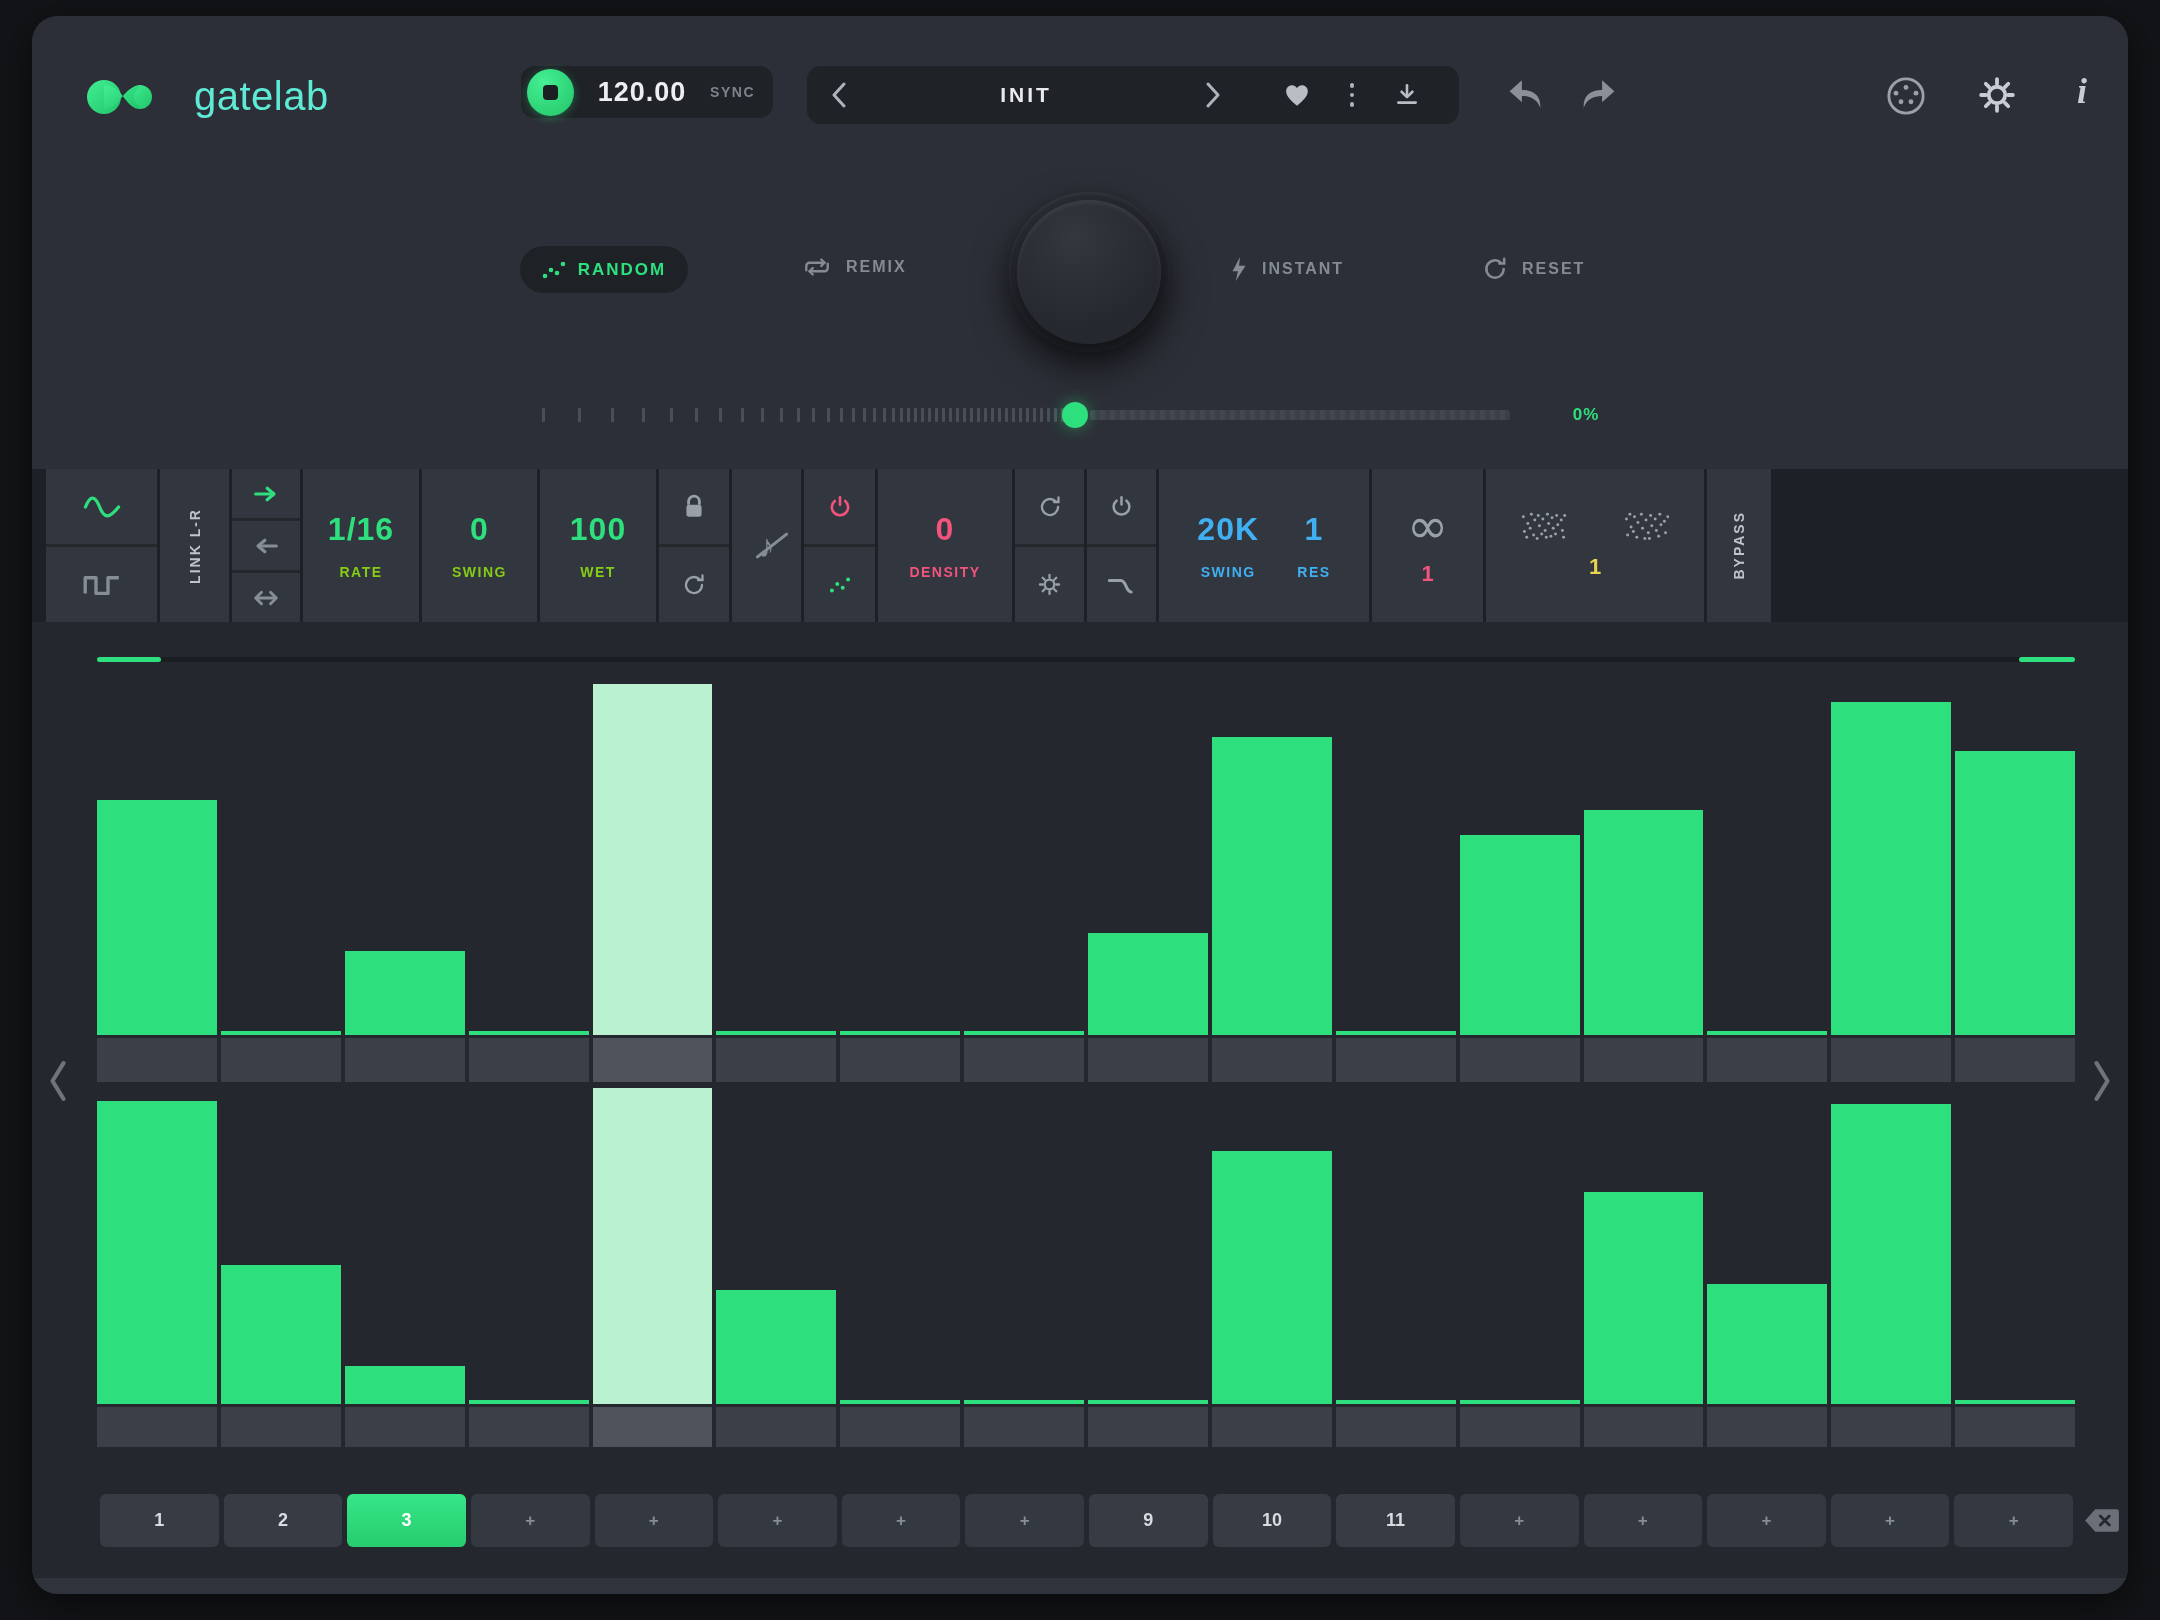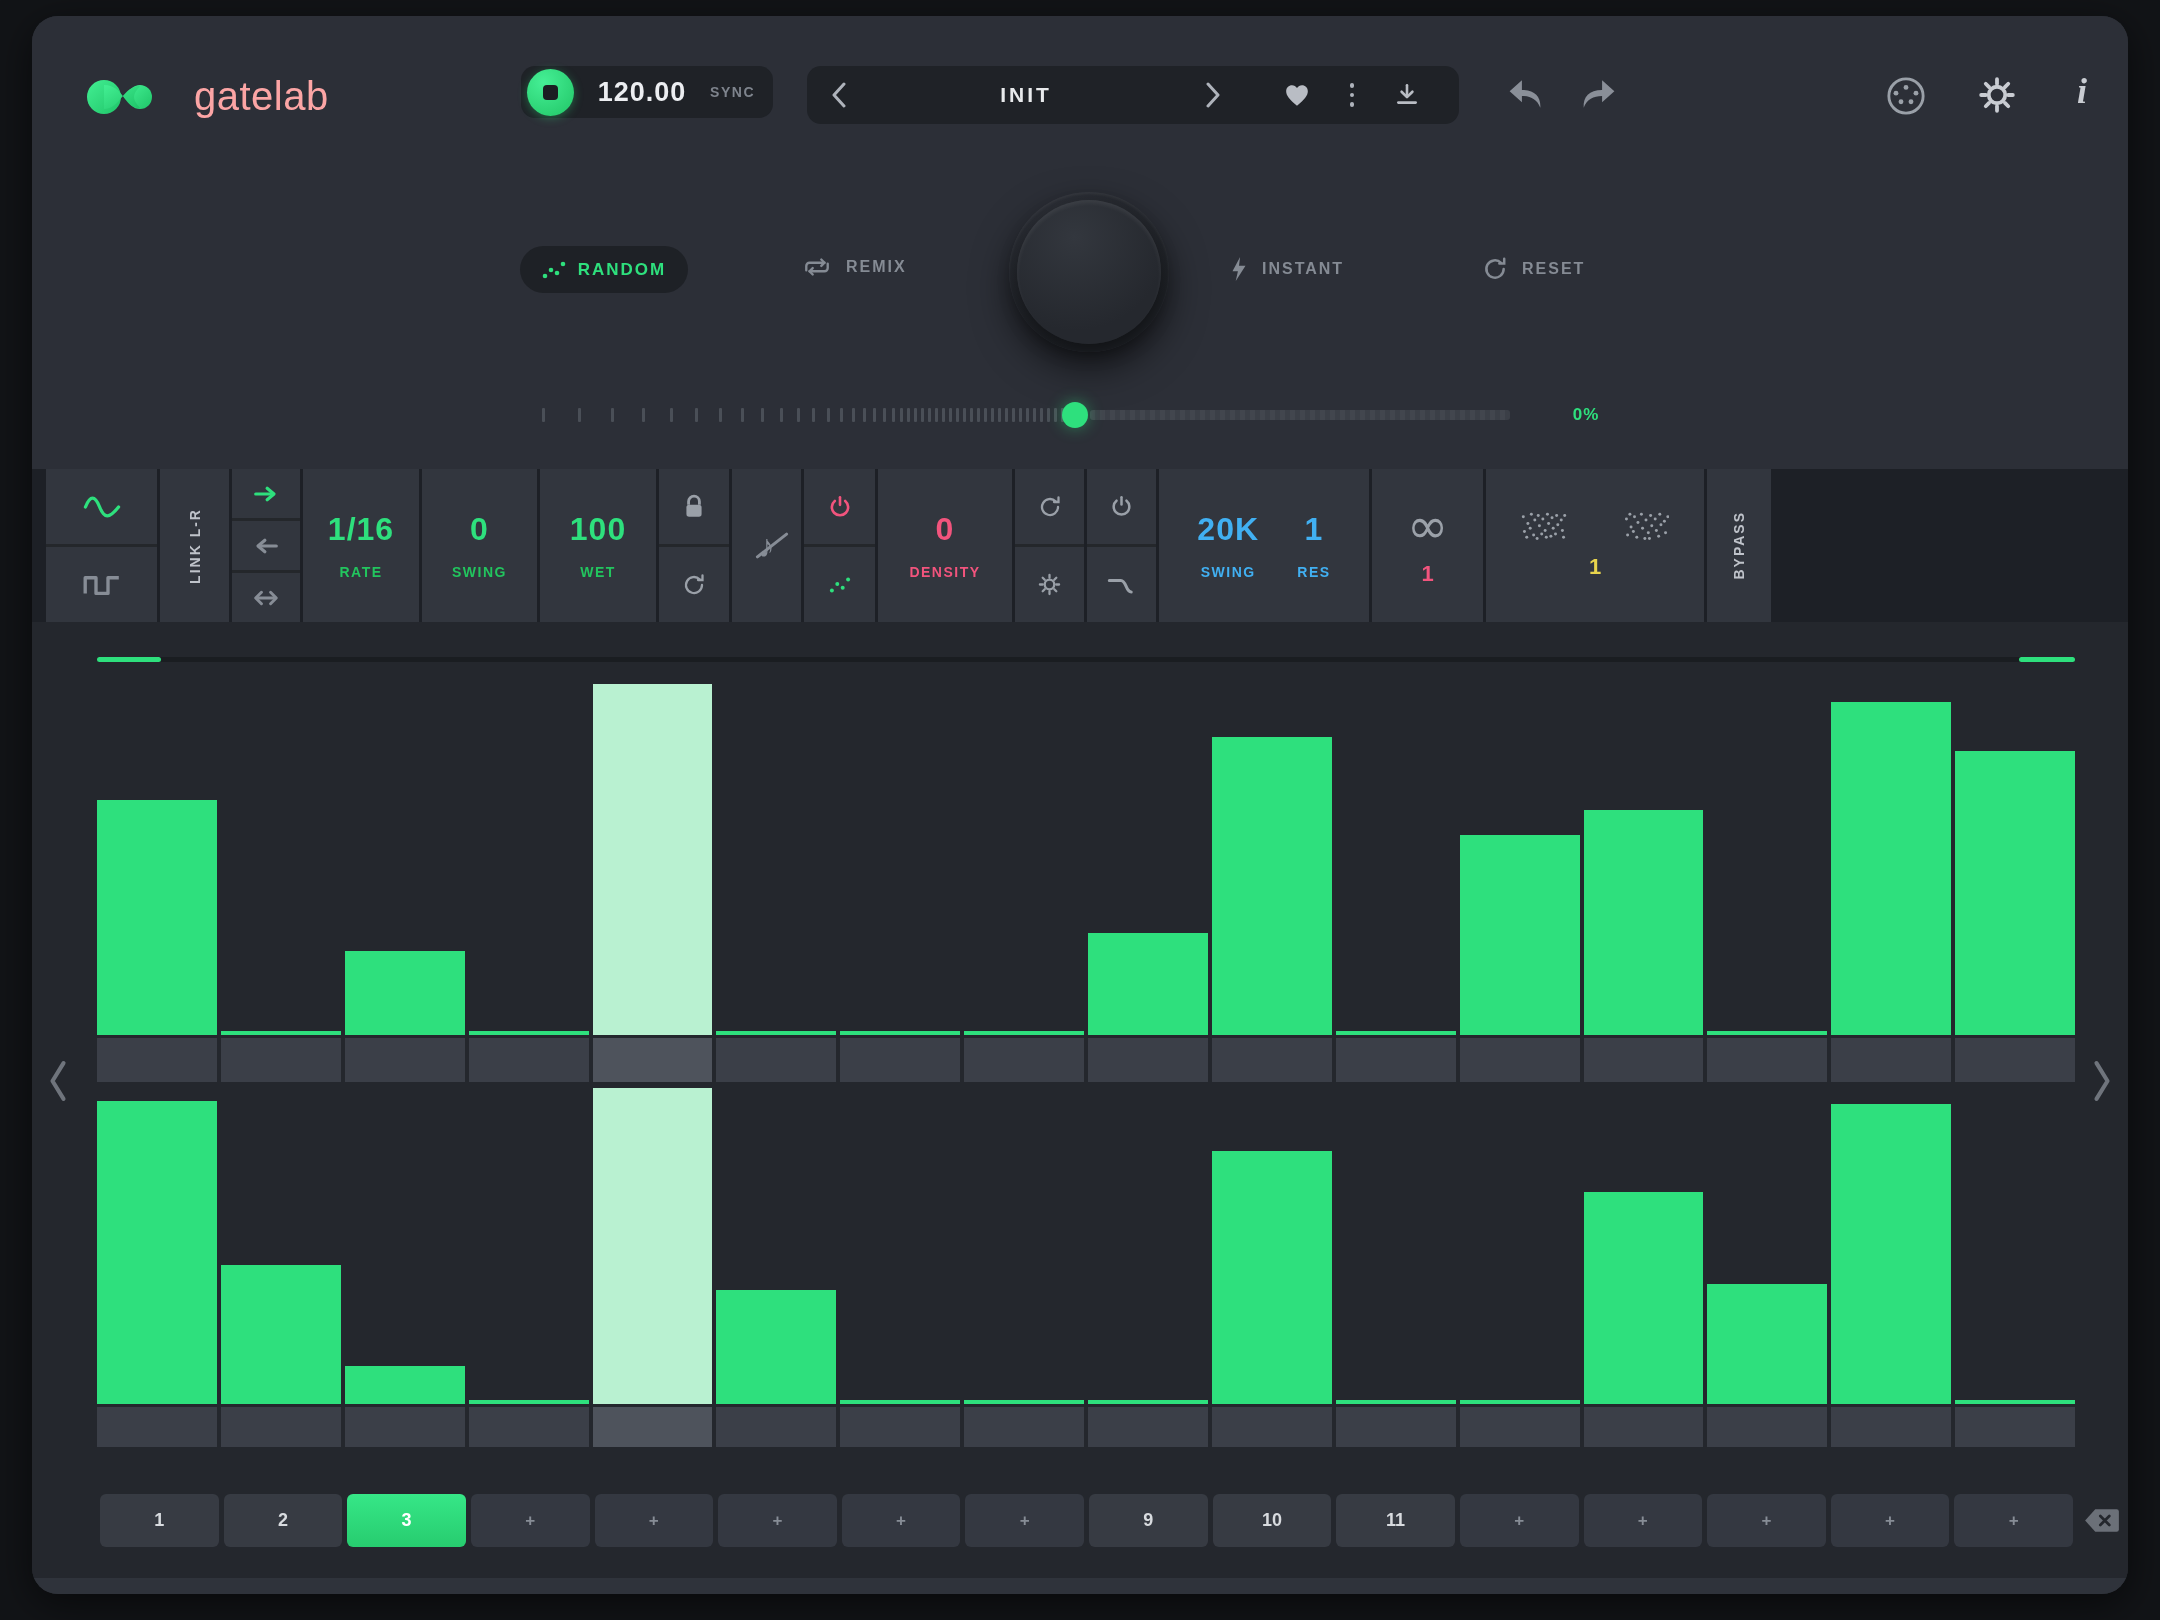--- a/index.html
+++ b/index.html
@@ -11,21 +11,21 @@
     font-family:"Liberation Sans","DejaVu Sans",sans-serif;}
   .screen{position:relative;width:2160px;height:1620px;background:#121417;}
   .panel{position:absolute;left:32px;top:16px;width:2096px;height:1578px;background:var(--panel);
     border-radius:26px;overflow:hidden;box-shadow:0 10px 40px rgba(0,0,0,.55);}
   .top-area{position:absolute;left:0;top:0;width:100%;height:453px;background:#2c2f37;}
   .seq-area{position:absolute;left:0;top:606px;width:100%;height:956px;background:#24272d;}
   .footer{position:absolute;left:0;bottom:0;width:100%;height:16px;background:#2f333b;}
 
   
   .logo{position:absolute;left:52px;top:58px;display:flex;align-items:center;gap:18px;}
-  .logo-text{font-size:40px;font-weight:500;color:#fca5a5;letter-spacing:.5px;}
+  .logo-text{font-size:40px;font-weight:500;color:#5eead4;letter-spacing:.5px;}
   .tempo{position:absolute;left:489px;top:50px;width:252px;height:52px;background:var(--module);
     border-radius:14px;display:flex;align-items:center;gap:6px;padding:0 18px 0 6px;}
   .play-btn{width:47px;height:47px;border-radius:50%;flex:none;cursor:pointer;
     background:radial-gradient(circle at 35% 28%,#45ef95,#21c566);display:flex;align-items:center;justify-content:center;
     box-shadow:0 2px 10px rgba(46,224,125,.35);}
   .play-btn .sq{width:15px;height:15px;border-radius:4px;background:#1b1e22;}
   .tempo-value{flex:1;text-align:center;font-size:27px;font-weight:700;color:#eceef1;letter-spacing:1px;}
   .sync{font-size:14px;font-weight:700;color:#7e848d;letter-spacing:1.5px;}
   .preset{position:absolute;left:775px;top:50px;width:652px;height:58px;background:var(--module);
     border-radius:14px;display:flex;align-items:center;}
@@ -69,21 +69,21 @@
   
   .controls{position:absolute;left:0;top:453px;width:2096px;height:153px;background:#1d2026;
     display:flex;gap:3px;padding-left:14px;}
   .cell{background:var(--cell);height:153px;position:relative;display:flex;flex-direction:column;
     align-items:center;justify-content:center;flex:none;}
   .cell .half{flex:1;width:100%;display:flex;align-items:center;justify-content:center;cursor:pointer;}
   .cell .half + .half{border-top:3px solid #24272b;}
   .third{flex:1;width:100%;display:flex;align-items:center;justify-content:center;cursor:pointer;}
   .third + .third{border-top:3px solid #24272b;}
   .val{font-size:32px;font-weight:700;color:var(--green);letter-spacing:1px;}
-  .lbl{margin-top:16px;font-size:14px;font-weight:700;color:#22c55e;letter-spacing:1.5px;}
+  .lbl{margin-top:16px;font-size:14px;font-weight:700;color:#84cc16;letter-spacing:1.5px;}
   .pinktxt{color:var(--pink);} .bluetxt{color:var(--blue);} .yellowtxt{color:var(--yellow);}
   .vtext{writing-mode:vertical-rl;transform:rotate(180deg);font-size:14px;font-weight:700;
     color:#bfc3ca;letter-spacing:2px;}
   .mono-lbl{font-size:15px;font-weight:700;color:#9aa0a8;}
   .stereo-lbl{font-size:15px;font-weight:700;color:var(--green);}
   .filter-cols{display:flex;width:100%;justify-content:space-evenly;align-items:flex-start;}
   .fcol{display:flex;flex-direction:column;align-items:center;}
   .icon-note{position:relative;color:#878d96;font-size:32px;line-height:1;}
   .icon-note .slash{position:absolute;left:-7px;top:14px;width:40px;height:3px;background:#878d96;
     transform:rotate(-38deg);border-radius:2px;}

